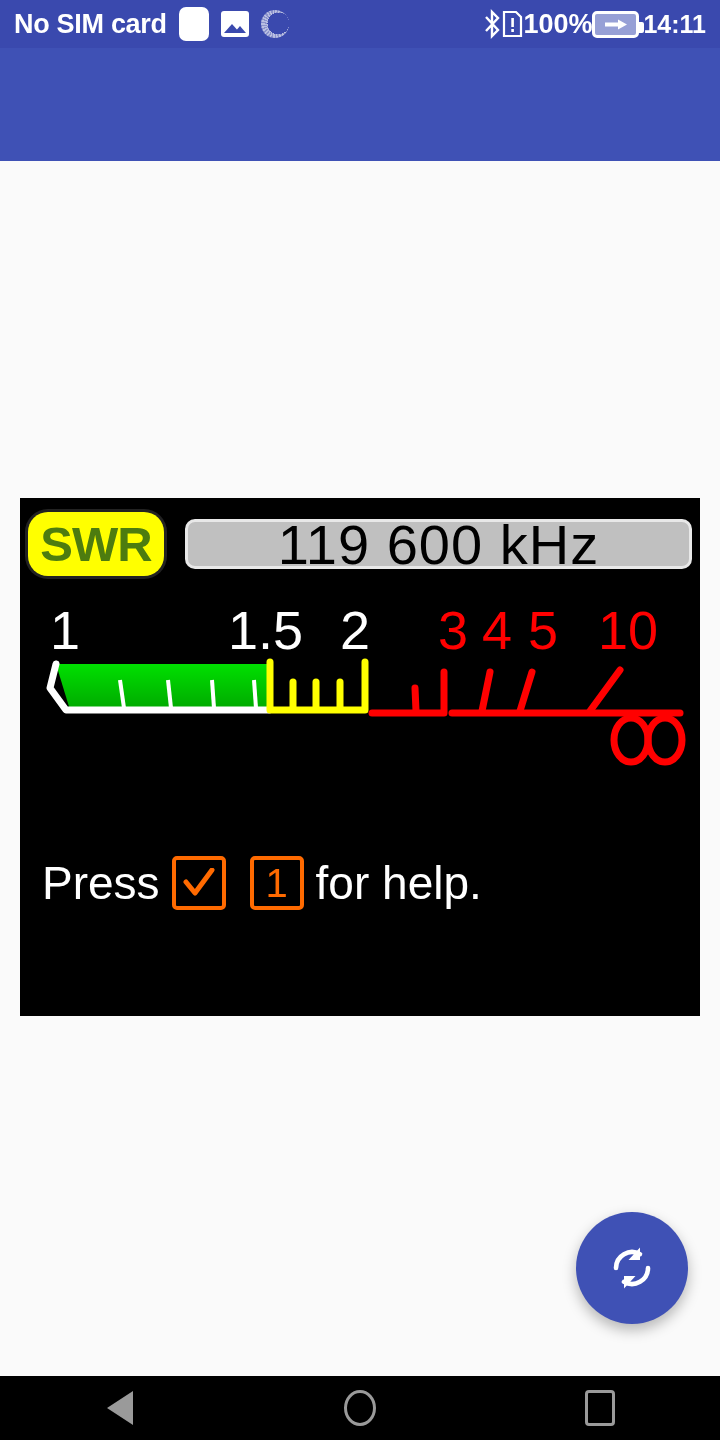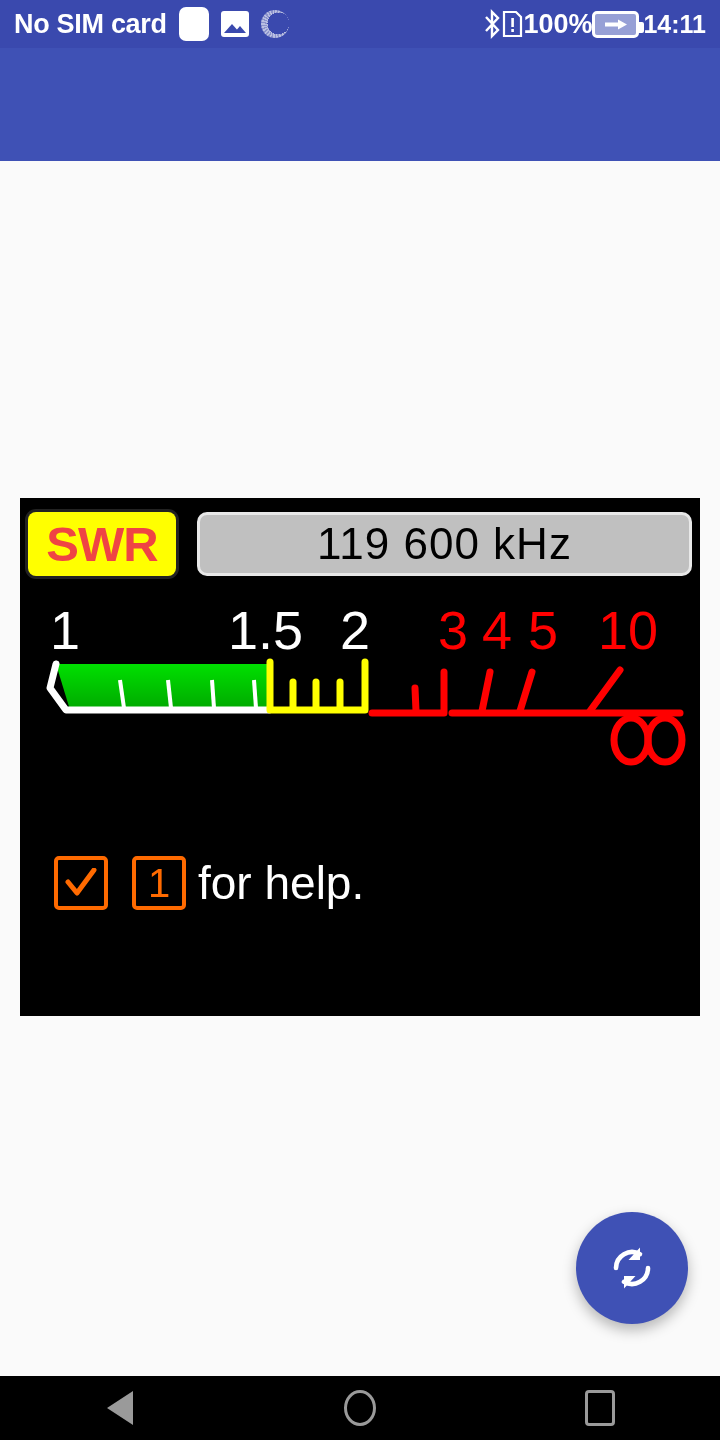--- a/index.html
+++ b/index.html
@@ -82,30 +82,30 @@
     position:absolute; left:20px; top:337px; width:680px; height:518px;
     background:#000; overflow:hidden;
   }
 
   
   .panel-head{
     position:absolute; left:8px; top:12px; width:664px; height:68px;
     display:flex; align-items:center; gap:12px;
   }
   .swr-badge{
-    width:148px; height:64px; background:#ffff00; border-radius:8px;
+    width:136px; height:64px; background:#ffff00; border-radius:20px;
     display:flex; align-items:center; justify-content:center;
-    color:#ef4444; font-size:49px; font-weight:700; letter-spacing:-1px;
+    color:#4d7c0f; font-size:49px; font-weight:700; letter-spacing:-1px;
     box-shadow:0 0 0 3px #ffffff22;
   }
   .freq-box{
-    flex:1; height:64px; background:#c0c0c0; border-radius:10px;
+    flex:1; height:50px; background:#c0c0c0; border-radius:10px;
     border:3px solid #e8e8e8;
     display:flex; align-items:center; justify-content:center;
-    color:#000; font-size:44px; font-weight:400; letter-spacing:1px;margin-left:9px;
+    color:#000; font-size:56px; font-weight:400; letter-spacing:1px;margin-left:9px;
   }
 
   
   .scale-wrap{ position:absolute; left:0; top:105px; width:680px; height:190px; }
   .scale-labels{ position:absolute; left:0; top:0; width:680px; height:60px; }
   .scale-labels span{
     position:absolute; font-size:54px; line-height:1; font-weight:400;
   }
   .lab-w{ color:#ffffff; }
   .lab-r{ color:#ff0000; }
@@ -247,20 +247,21 @@
         </g>
 
         <g stroke="#ff0000" fill="none" stroke-width="7">
           <ellipse cx="611" cy="82" rx="17" ry="22"></ellipse>
           <ellipse cx="645" cy="82" rx="17" ry="22"></ellipse>
         </g>
       </svg>
     </div>
 
     <div class="press-line">
+      <span class="txt">Press</span>
       <span class="chk-box">
         <svg width="34" height="30" viewBox="0 0 34 30">
           <path d="M4 14 L13 25 L30 2" fill="none" stroke="#ff6a00" stroke-width="5" stroke-linecap="round" stroke-linejoin="round"></path>
         </svg>
       </span>
       <span class="one-box">1</span>
       <span class="txt">for help.</span>
     </div>
 
   </div>

